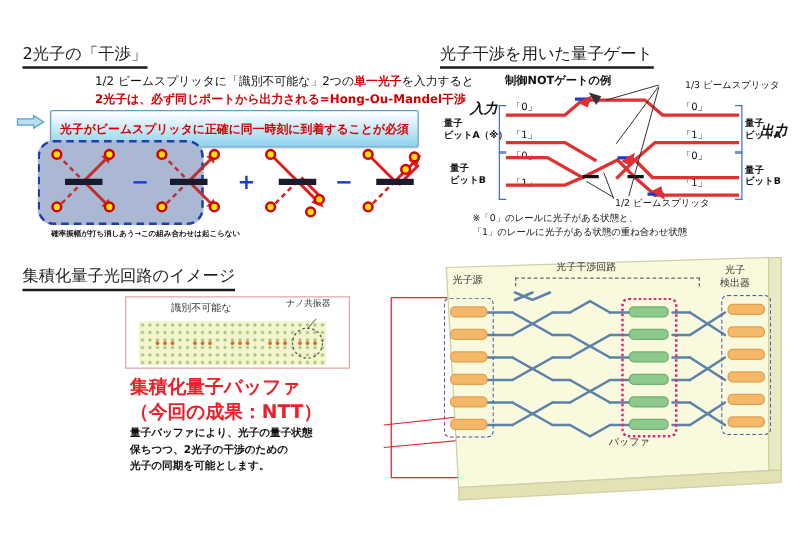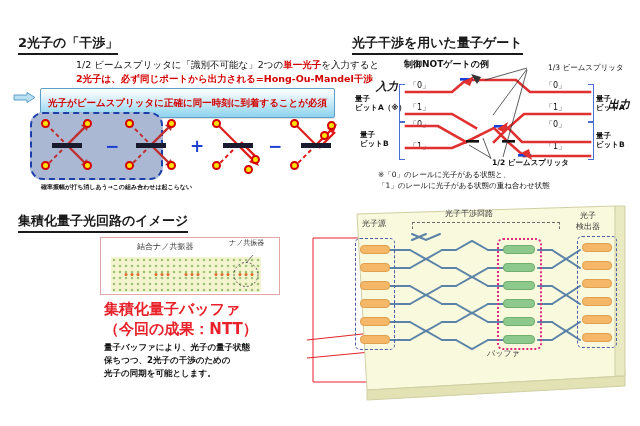--- a/index.html
+++ b/index.html
@@ -12,21 +12,21 @@
   }
   #page {
     position: relative;
     width: 640px; height: 426px;
     background: #ffffff;
   }
 
   
   .abs { position: absolute; }
   .sec-title {
-    font-weight: bold;
+    font-weight: normal;
     font-size: 13px;
     color: #1a1a1a;
     border-bottom: 2px solid #1a1a1a;
     display: inline-block;
     padding-bottom: 1px;
     letter-spacing: 0px;
     white-space: nowrap;
   }
   .body-blk { font-size: 9.5px; color: #111; white-space: nowrap; margin-left: 36px; }
   .bold { font-weight: bold; }
@@ -266,21 +266,21 @@
       <rect x="62" y="64" width="13" height="2.6" fill="#111"></rect>
       <rect x="98" y="64" width="13" height="2.6" fill="#111"></rect>
 
       <polygon points="70,0 58,6 66,10" fill="#e03030"></polygon>
       <polygon points="104,46 93,53 101,57" fill="#e03030"></polygon>
       <polygon points="128,84 117,77 125,73" fill="#e03030"></polygon>
     </svg>
   </div>
 
   <div class="abs note" style="left:548px; top:63px;">1/3 ビームスプリッタ</div>
-  <div class="abs note" style="left:492px; top:158px;font-weight:bold;">1/2 ビームスプリッタ</div>
+  <div class="abs note" style="left:492px; top:158px;">1/2 ビームスプリッタ</div>
 
   <div class="abs" style="left:455px; top:60px;">
     <svg width="85" height="105" viewBox="0 0 85 105">
       <g stroke="#333" stroke-width="0.8" fill="none">
         <path d="M72 8 L30 20"></path>
         <path d="M72 9 L38 55"></path>
         <path d="M72 10 L48 97"></path>
         <path d="M24 22 L18 15"></path>
       </g>
       <polygon points="16,14 26,17 22,24" fill="#333"></polygon>
@@ -294,21 +294,21 @@
       </g>
     </svg>
   </div>
 
   <div class="abs note" style="left:378px; top:170px;">※「0」のレールに光子がある状態と、</div>
   <div class="abs note" style="left:378px; top:181px;">「1」のレールに光子がある状態の重ね合わせ状態</div>
 
   <div class="abs sec-title" style="left:18px; top:212px;">集積化量子光回路のイメージ</div>
 
   <div class="nano-card" style="left:100px; top:237px; width:180px; height:58px;">
-    <div class="cav-label" style="left:36px; top:3px;">結合ナノ共振器</div>
+    <div class="cav-label" style="left:36px; top:3px;">識別不可能な</div>
     <div class="cav-label" style="left:128px; top:0px; font-size:7px;">ナノ共振器</div>
 
     <div class="crystal" style="left:10px; top:19px; width:150px; height:35px;">
       <svg width="150" height="35" viewBox="0 0 150 35">
         <defs>
           <pattern id="gdots" width="6" height="6" patternUnits="userSpaceOnUse">
             <circle cx="3" cy="3" r="1.3" fill="#9ec27a"></circle>
           </pattern>
         </defs>
         <rect x="0" y="0" width="150" height="35" fill="url(#gdots)"></rect>

